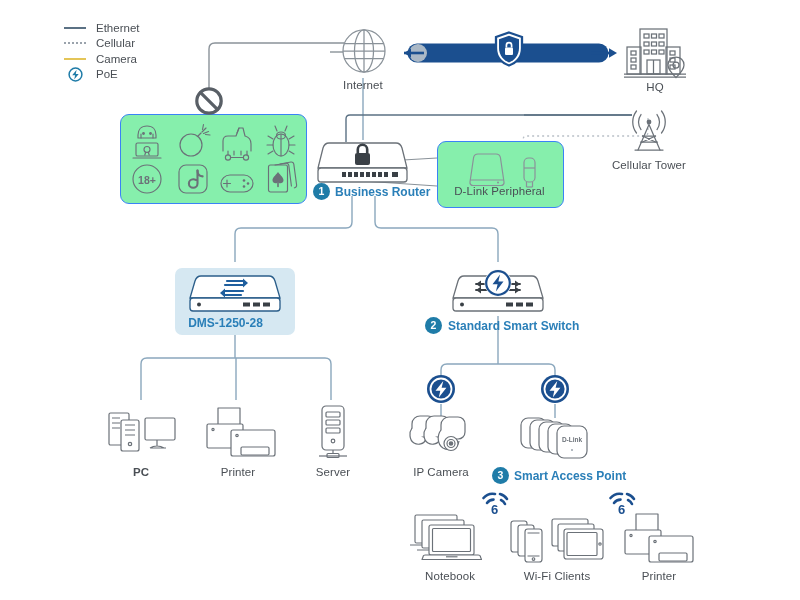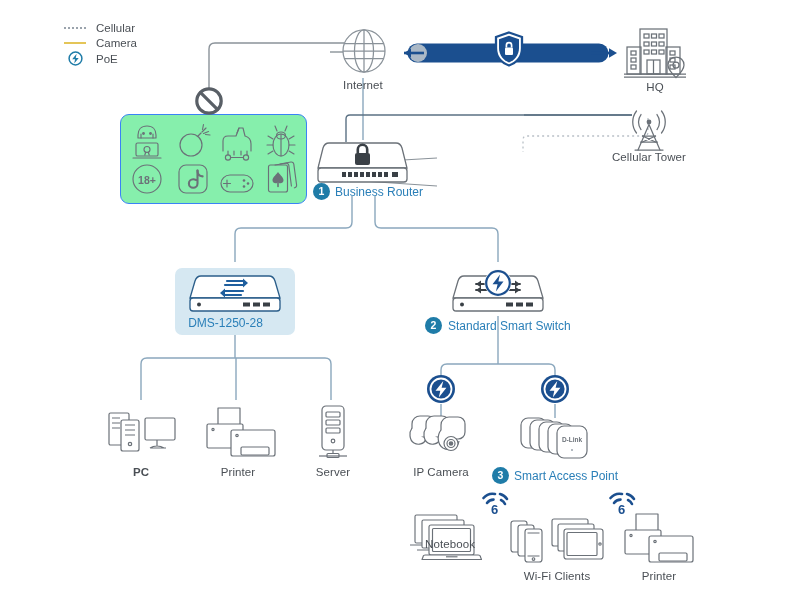--- a/index.html
+++ b/index.html
@@ -31,21 +31,21 @@
   .lbl {
     position: absolute;
     font-size: 11.5px;
     color: #4a4f55;
     white-space: nowrap;
     text-align: center;
     letter-spacing: .1px;
   }
   .lbl-accent {
     color: #2a7fb8;
-    font-weight: normal;
+    font-weight: bold;
     font-size: 12px;
     white-space: nowrap;
   }
   
   #legend {
     position: absolute;
     left: 62px;
     top: 20px;
     width: 140px;
   }
@@ -136,20 +136,26 @@
     <path d="M236 358 L236 400" stroke="#8aa7bd" stroke-width="1.4" fill="none"></path>
 
     <path d="M498 316 L498 364" stroke="#8aa7bd" stroke-width="1.4" fill="none"></path>
     <path d="M441 388 L441 370 Q441 364 447 364 L549 364 Q555 364 555 370 L555 388" stroke="#8aa7bd" stroke-width="1.4" fill="none"></path>
 
     <path d="M441 404 L441 418" stroke="#8aa7bd" stroke-width="1.4" fill="none"></path>
     <path d="M555 404 L555 418" stroke="#8aa7bd" stroke-width="1.4" fill="none"></path>
   </svg>
 
   <div id="legend">
+    <div class="leg-row">
+      <span class="leg-key">
+          <span class="leg-line"></span>
+        </span>
+      <span class="leg-txt">Ethernet</span>
+    </div>
     <div class="leg-row">
       <span class="leg-key">
           <span class="leg-line dotted"></span>
         </span>
       <span class="leg-txt">Cellular</span>
     </div>
     <div class="leg-row">
       <span class="leg-key">
           <span class="leg-line fiber"></span>
         </span>
@@ -315,21 +321,21 @@
         <path d="M39.5 3 A18 18 0 0 1 39.5 25"></path>
         <path d="M35 6.5 A12.5 12.5 0 0 1 35 21.5"></path>
         <circle cx="27" cy="14" r="2.4" fill="#6b7178" stroke="none"></circle>
         <path d="M27 16.5 L16 42 M27 16.5 L38 42"></path>
         <path d="M20.5 28 L33.5 28 M18.5 34 L35.5 34"></path>
         <path d="M20.5 28 L33.5 34 M33.5 28 L20.5 34"></path>
         <path d="M13 42 L41 42"></path>
       </g>
     </svg>
   </div>
-  <div class="lbl" style="left:599px; top:151px; width:100px;">Cellular Tower</div>
+  <div class="lbl" style="left:599px; top:159px; width:100px;">Cellular Tower</div>
 
   <div class="ico" style="left:315px; top:140px;">
     <svg width="95" height="46" viewBox="0 0 95 46">
       <path d="M14 3 L81 3 C84 3 86 5 87 8 L92 28 L3 28 L8 8 C9 5 11 3 14 3 Z" fill="#ffffff" stroke="#6b7178" stroke-width="1.3"></path>
       <rect x="3" y="28" width="89" height="14" rx="3" fill="#ffffff" stroke="#6b7178" stroke-width="1.3"></rect>
 
       <rect x="40" y="13" width="15" height="12" rx="2" fill="#3a4046"></rect>
       <path d="M42.8 13 L42.8 9.5 A4.7 4.7 0 0 1 52.2 9.5 L52.2 13" stroke="#3a4046" stroke-width="2.6" fill="none"></path>
 
       <g fill="#3a4046">
@@ -341,20 +347,36 @@
           <rect x="57" y="32" width="4" height="5"></rect>
         <rect x="63" y="32" width="4" height="5"></rect>
           <rect x="69" y="32" width="4" height="5"></rect>
         <rect x="77" y="32" width="6" height="5"></rect>
       </g>
     </svg>
   </div>
   <div class="badge" style="left:313px; top:183px;">1</div>
   <div class="lbl-accent" style="position:absolute; left:335px; top:185px;">Business Router</div>
 
+  <div class="card" style="left:437px; top:141px; width:125px; height:65px;">
+    <svg width="123" height="48" viewBox="0 0 123 48" style="margin-top:4px;">
+      <g stroke="#8a9299" stroke-width="1.2" fill="none" stroke-linejoin="round">
+
+        <path d="M40 8 L58 8 C60 8 62 9.5 62.4 11.5 L66 36 C66.3 38 65 39.5 63 39.5 L35 39.5 C33 39.5 31.7 38 32 36 L35.6 11.5 C36 9.5 38 8 40 8 Z"></path>
+        <path d="M32.4 34 L65.6 34"></path>
+        <circle cx="60" cy="36.5" r="1" fill="#8a9299" stroke="none"></circle>
+
+        <rect x="86" y="12" width="11" height="24" rx="4.5"></rect>
+        <path d="M88.5 36 L88.5 41 M94.5 36 L94.5 41"></path>
+        <path d="M88.5 41 L94.5 41"></path>
+        <path d="M86 22 L97 22"></path>
+      </g>
+    </svg>
+    <div class="lbl" style="left:0; top:43px; width:123px;">D-Link Peripheral</div>
+  </div>
 
   <div class="hl-box" style="left:175px; top:268px; width:120px; height:67px;"></div>
   <div class="ico" style="left:187px; top:274px;">
     <svg width="96" height="40" viewBox="0 0 96 40">
       <path d="M14 2 L82 2 C85 2 87 4 88 7 L93 24 L3 24 L8 7 C9 4 11 2 14 2 Z" fill="#ffffff" stroke="#2b5e8a" stroke-width="1.35"></path>
       <rect x="3" y="24" width="90" height="13" rx="3" fill="#ffffff" stroke="#2b5e8a" stroke-width="1.35"></rect>
 
       <g stroke="#1f5f9e" stroke-width="2.2" fill="none" stroke-linecap="round">
         <path d="M38 11 L56 11"></path>
           <path d="M40 7 L56 7"></path>
@@ -527,21 +549,21 @@
         <path d="M2 33 L54 33"></path>
         <rect x="14" y="8" width="42" height="28" rx="1.5"></rect>
         <path d="M9 38 L61 38"></path>
         <rect x="21" y="13" width="45" height="30" rx="2"></rect>
         <rect x="24.5" y="16.5" width="38" height="23" rx="1"></rect>
         <path d="M15 45 C15 43.5 16.2 43 17.4 43 L70 43 C71.3 43 72.5 43.5 72.5 45 L73.5 47.5 L14 47.5 Z"></path>
         <path d="M38 44.8 L49.5 44.8"></path>
       </g>
     </svg>
   </div>
-  <div class="lbl" style="left:400px; top:538px; width:100px;">Notebook</div>
+  <div class="lbl" style="left:400px; top:570px; width:100px;">Notebook</div>
 
   <div class="ico" style="left:509px; top:515px;">
     <svg width="105" height="52" viewBox="0 0 105 52">
       <g stroke="#6b7178" stroke-width="1.15" fill="#fff" stroke-linejoin="round">
 
         <rect x="2" y="6" width="16" height="31" rx="2.5"></rect>
         <rect x="9" y="10" width="16" height="31" rx="2.5"></rect>
         <rect x="16" y="14" width="17" height="33" rx="2.8"></rect>
         <path d="M18.5 18 L30.5 18 M18.5 41 L30.5 41"></path>
         <circle cx="24.5" cy="44" r="1.3"></circle>

